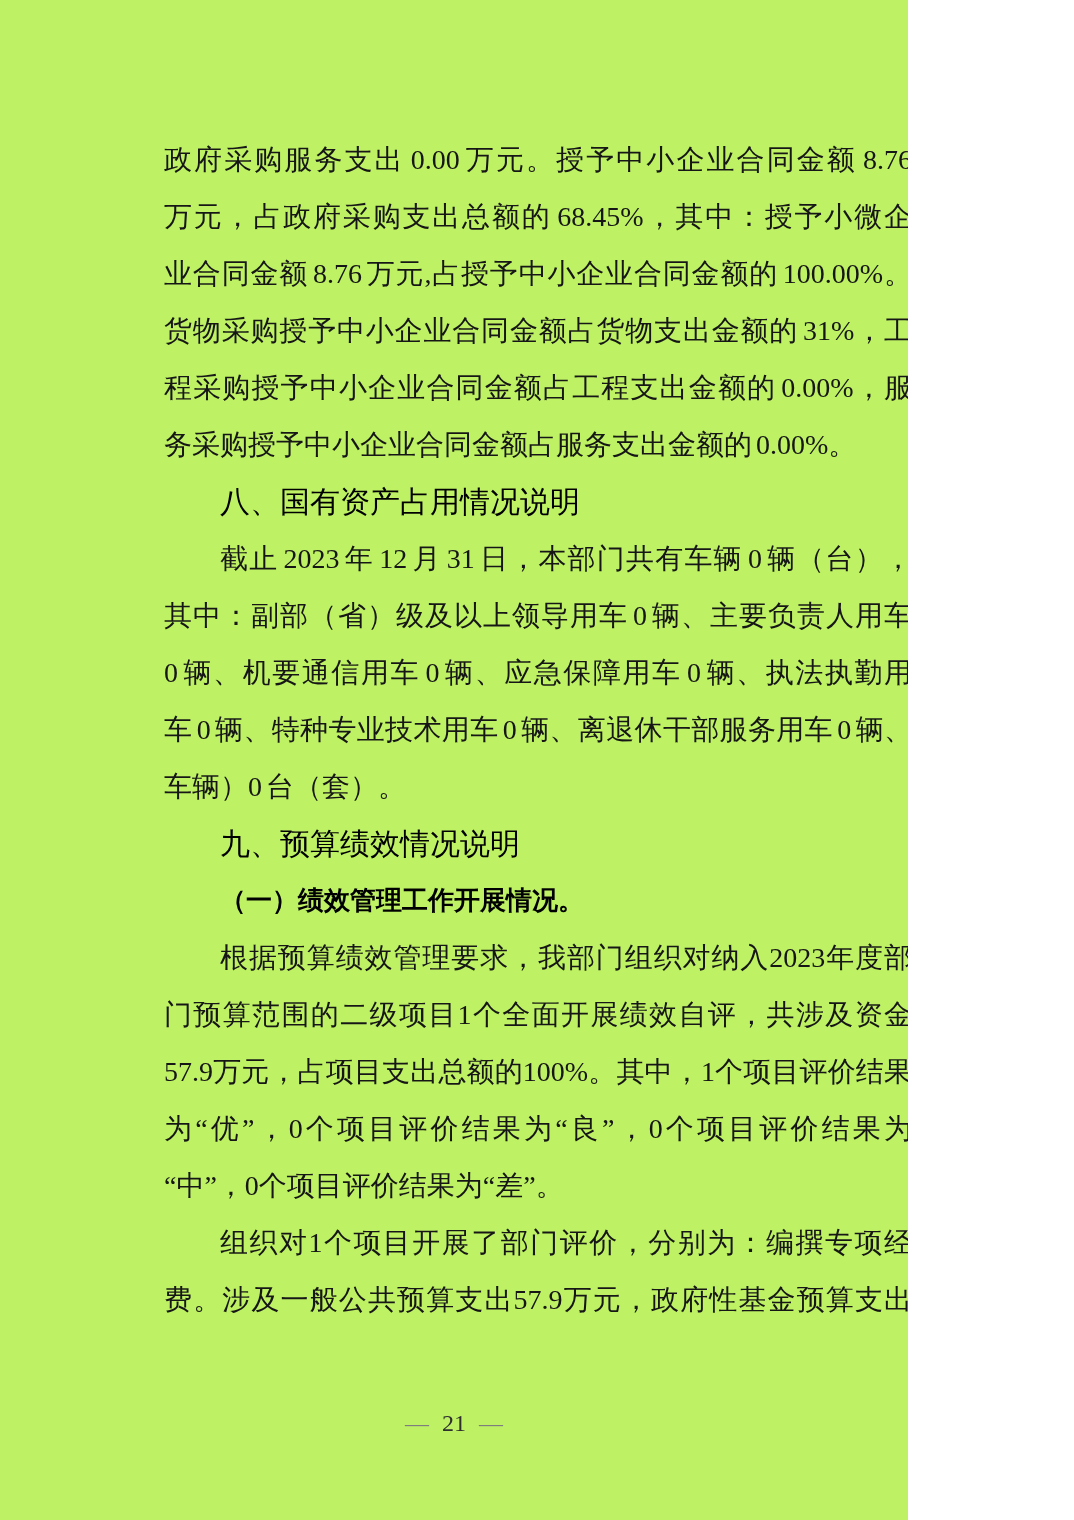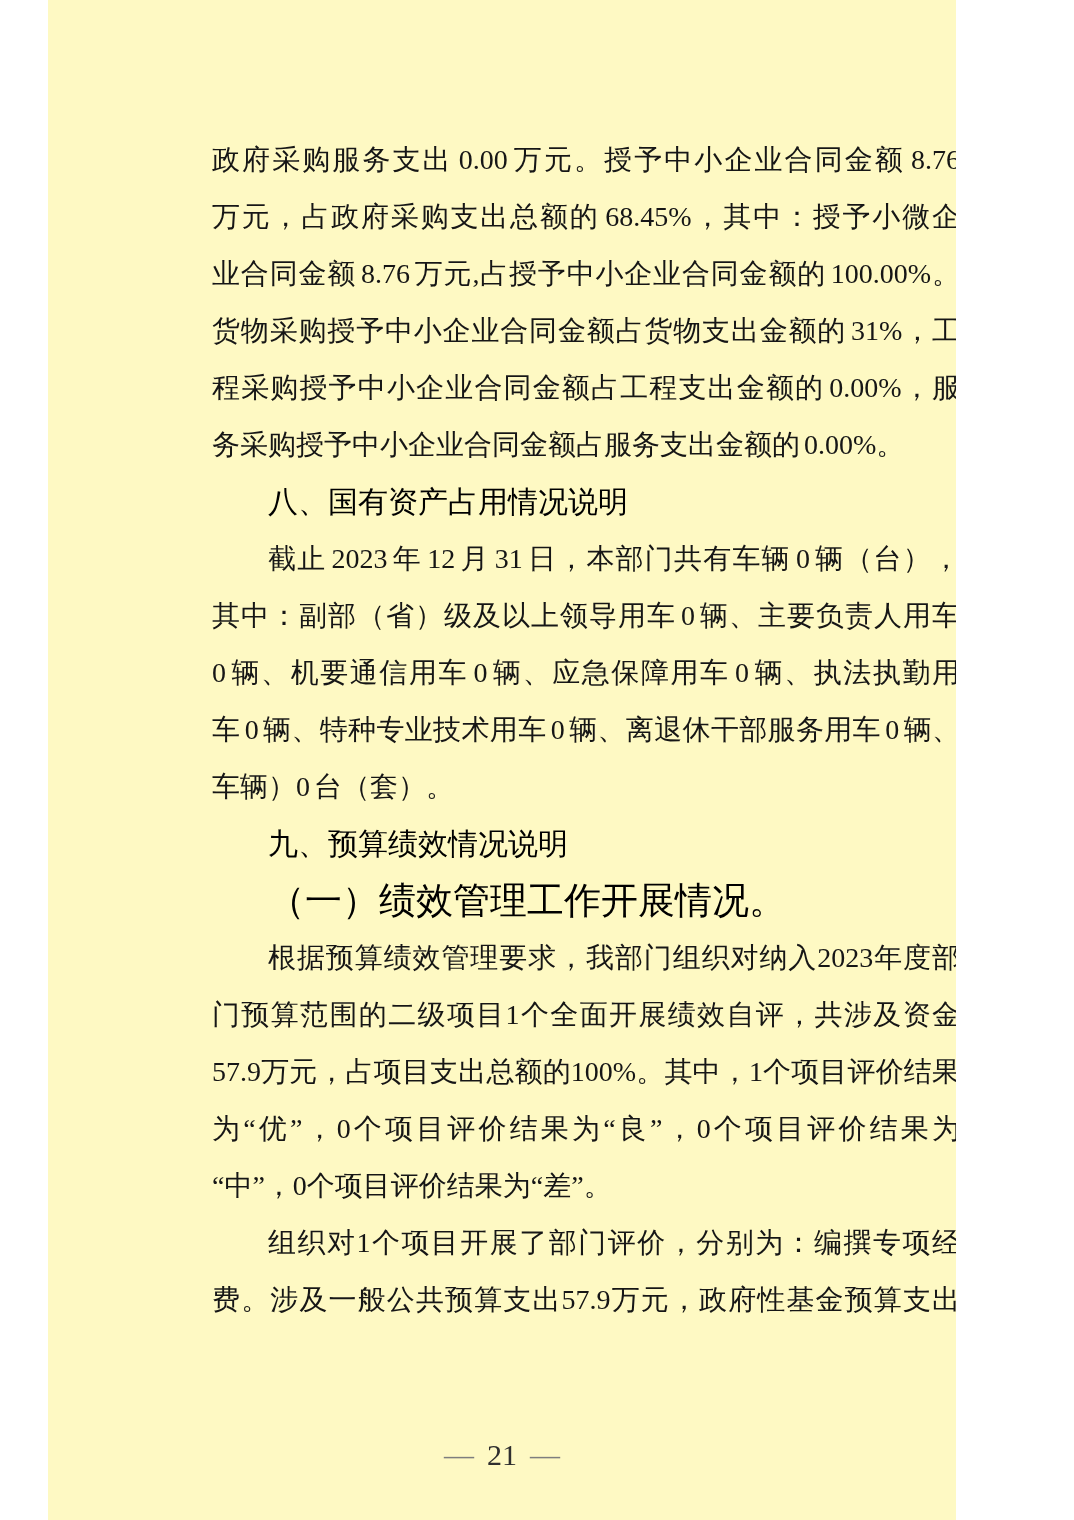--- a/index.html
+++ b/index.html
@@ -4,25 +4,24 @@
 <style>
   html, body {
     margin: 0;
     padding: 0;
     background: #ffffff;
   }
   .page {
     position: relative;
     width: 908px;
     height: 1520px;
-    background: #fef9c3;
+    background: #bef264;
     overflow: hidden;
     font-family: "Liberation Serif", "DejaVu Serif", serif;
     color: #161616;
-    margin-left: 48px;
   }
   .content {
     position: absolute;
     left: 164px;
     top: 131px;
     width: 748px;
   }
   .line {
     height: 57px;
     line-height: 57px;
@@ -40,32 +39,32 @@
   }
   .heading {
     font-family: "Liberation Sans", "DejaVu Sans", sans-serif;
     font-weight: 400;
     font-size: 30px;
     color: #000000;
     word-spacing: 0;
   }
   .subheading {
     font-family: "Liberation Sans", "DejaVu Sans", sans-serif;
-    font-weight: 400;
-    font-size: 37px;
+    font-weight: 700;
+    font-size: 26px;
     color: #000000;
     word-spacing: 0;
   }
   .footer {
     position: absolute;
-    top: 1440px;
+    top: 1408px;
     left: 0;
     width: 100%;
     text-align: center;
-    font-size: 30px;
+    font-size: 24px;
     line-height: 30px;
   }
   .footer .dash {
     color: #7e7e7e;
     margin: 0 13px;
   }
   .footer .pagenum {
     color: #2f2f2f;
   }
 </style>

